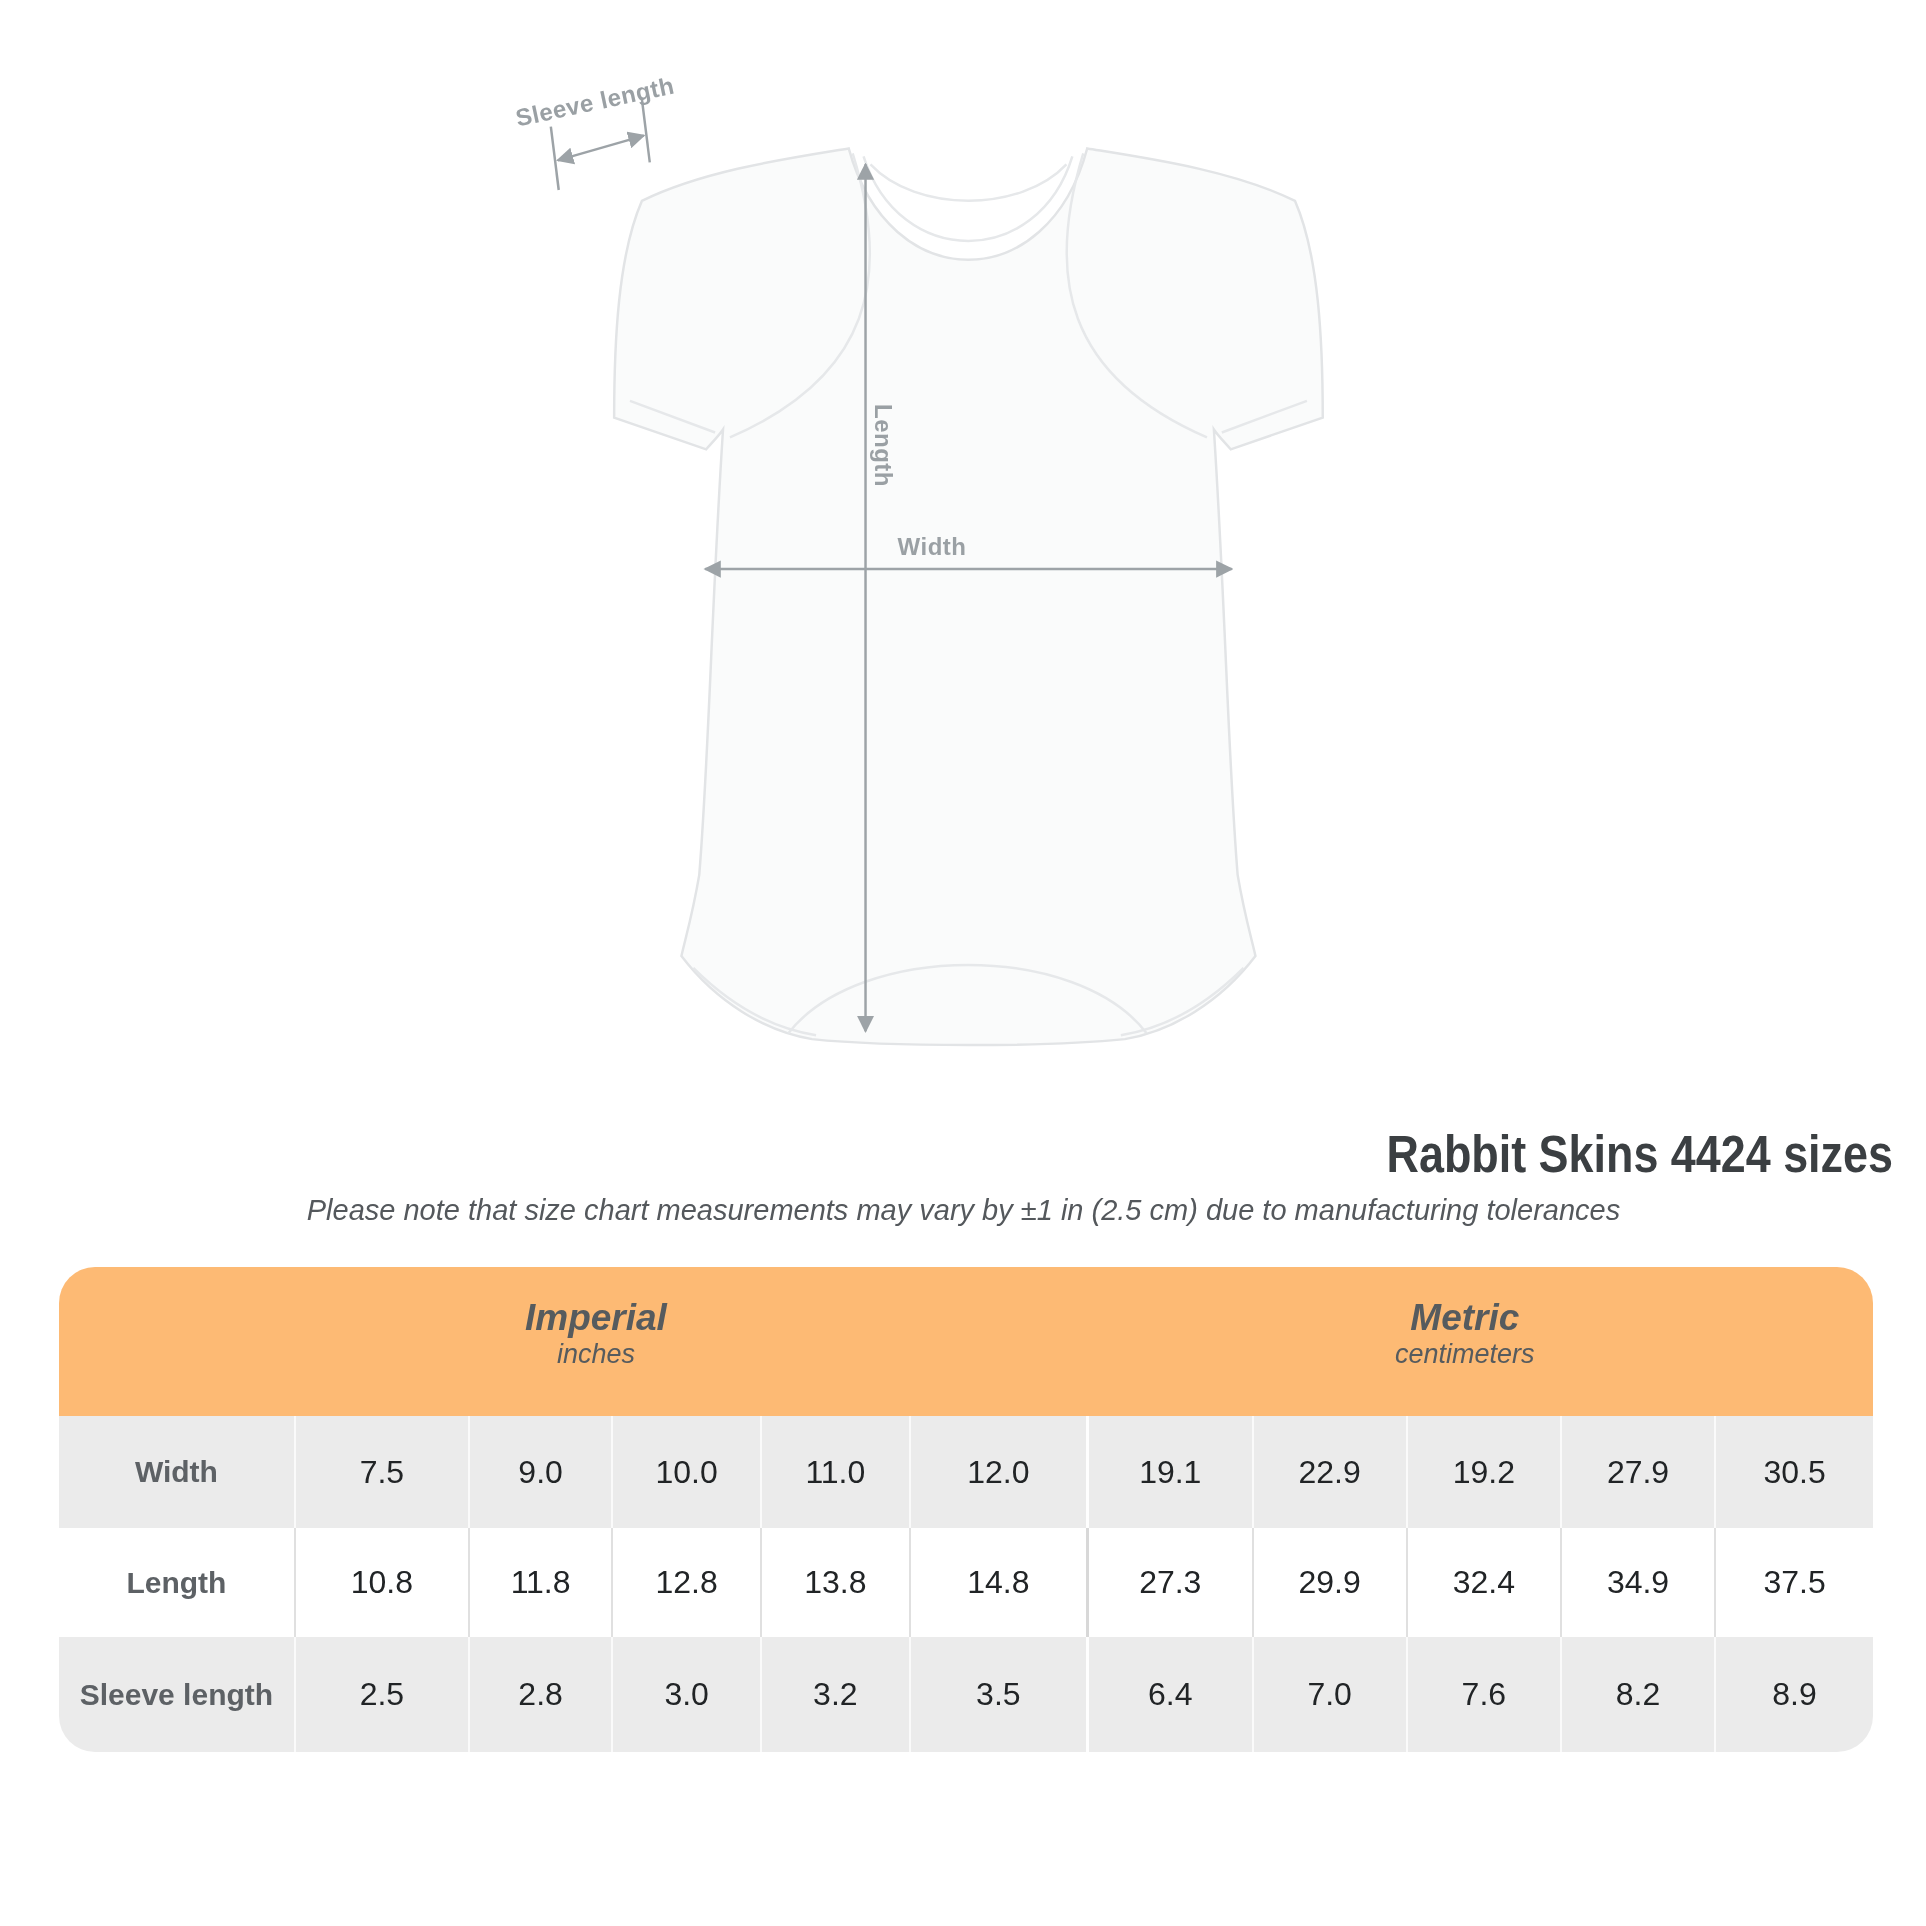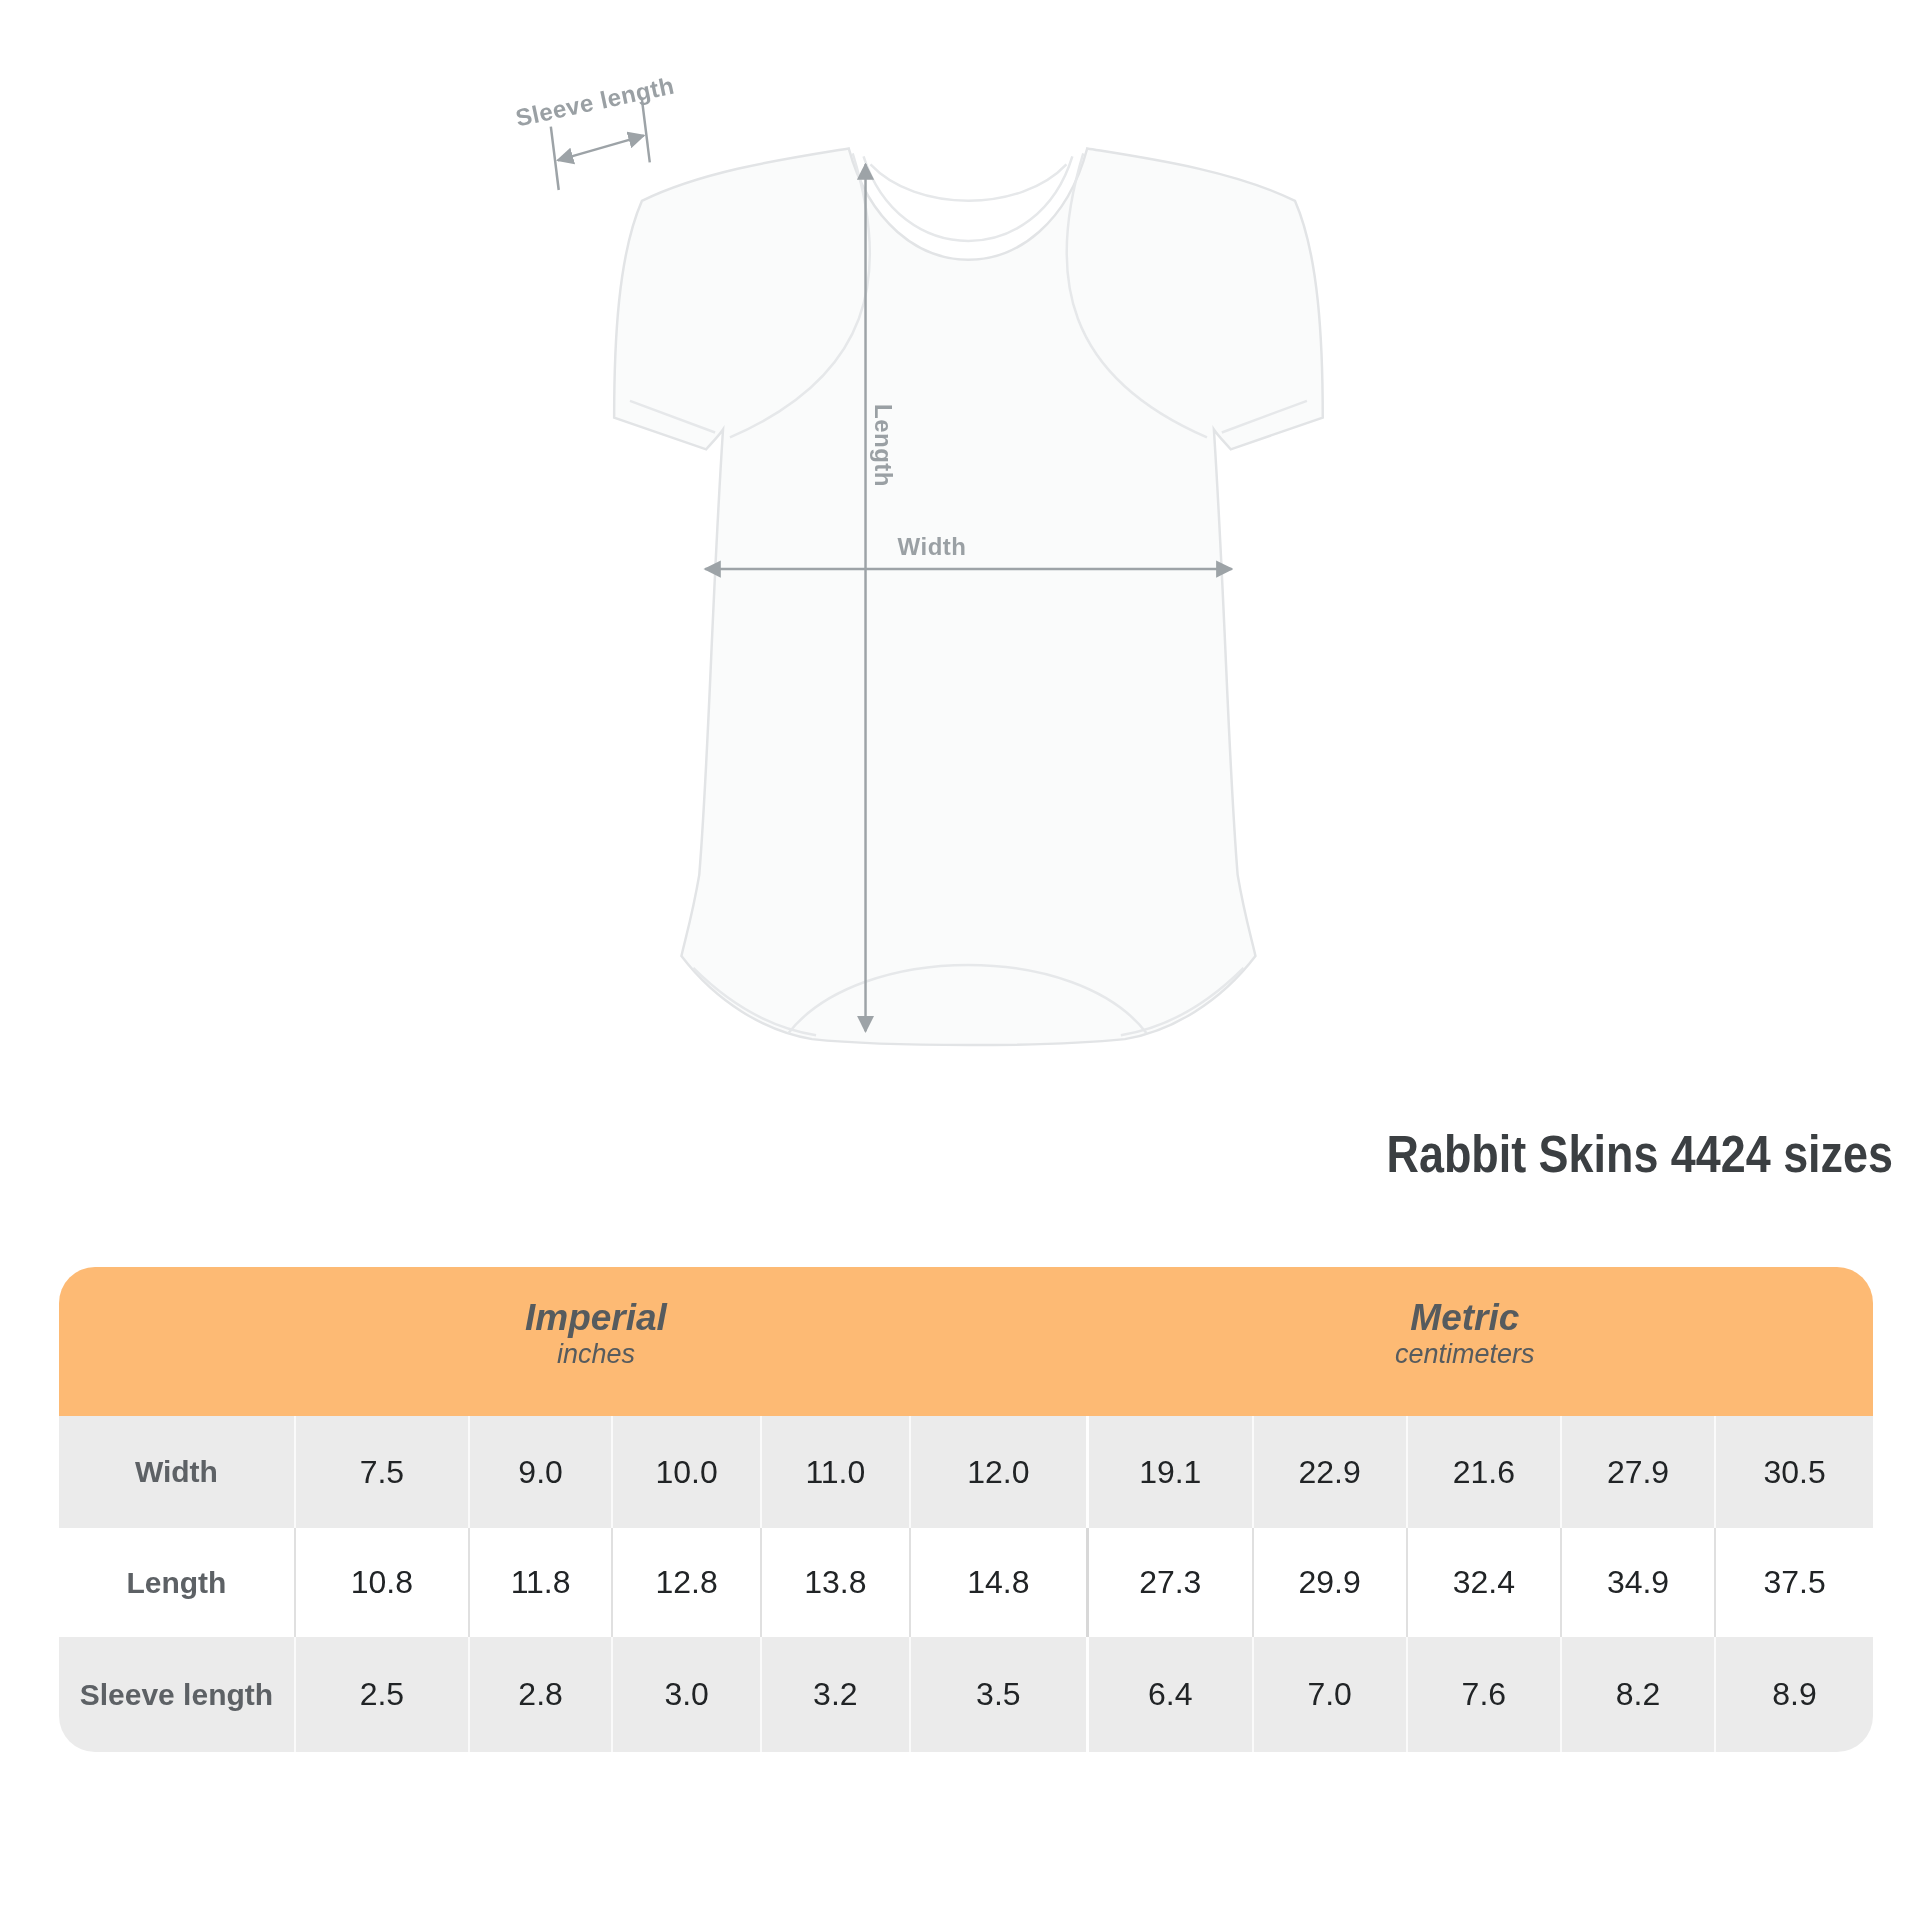--- a/index.html
+++ b/index.html
@@ -93,20 +93,21 @@
     </g>
   </svg>
 
   <div class="diagram-label lbl-sleeve">Sleeve length</div>
   <div class="diagram-label lbl-length">Length</div>
   <div class="diagram-label lbl-width">Width</div>
 
   <div class="page-title">
     <span class="squish">Rabbit Skins 4424 sizes</span>
   </div>
+  <div class="page-subtitle">Please note that size chart measurements may vary by ±1 in (2.5 cm) due to manufacturing tolerances</div>
 
   <div class="size-table">
 
     <div class="unit-band">
       <div class="unit-group imp">
         <div class="g-label">Imperial</div>
         <div class="g-unit">inches</div>
       </div>
       <div class="unit-group met">
         <div class="g-label">Metric</div>
@@ -131,21 +132,21 @@
       <tbody>
       <tr class="vrow gray r-width">
         <td class="row-label">Width</td>
         <td>7.5</td>
         <td>9.0</td>
         <td>10.0</td>
         <td>11.0</td>
         <td>12.0</td>
         <td>19.1</td>
         <td>22.9</td>
-        <td>21.6</td>
+        <td>19.2</td>
         <td>27.9</td>
         <td>30.5</td>
       </tr>
       <tr class="vrow r-length">
         <td class="row-label">Length</td>
         <td>10.8</td>
         <td>11.8</td>
         <td>12.8</td>
         <td>13.8</td>
         <td>14.8</td>

